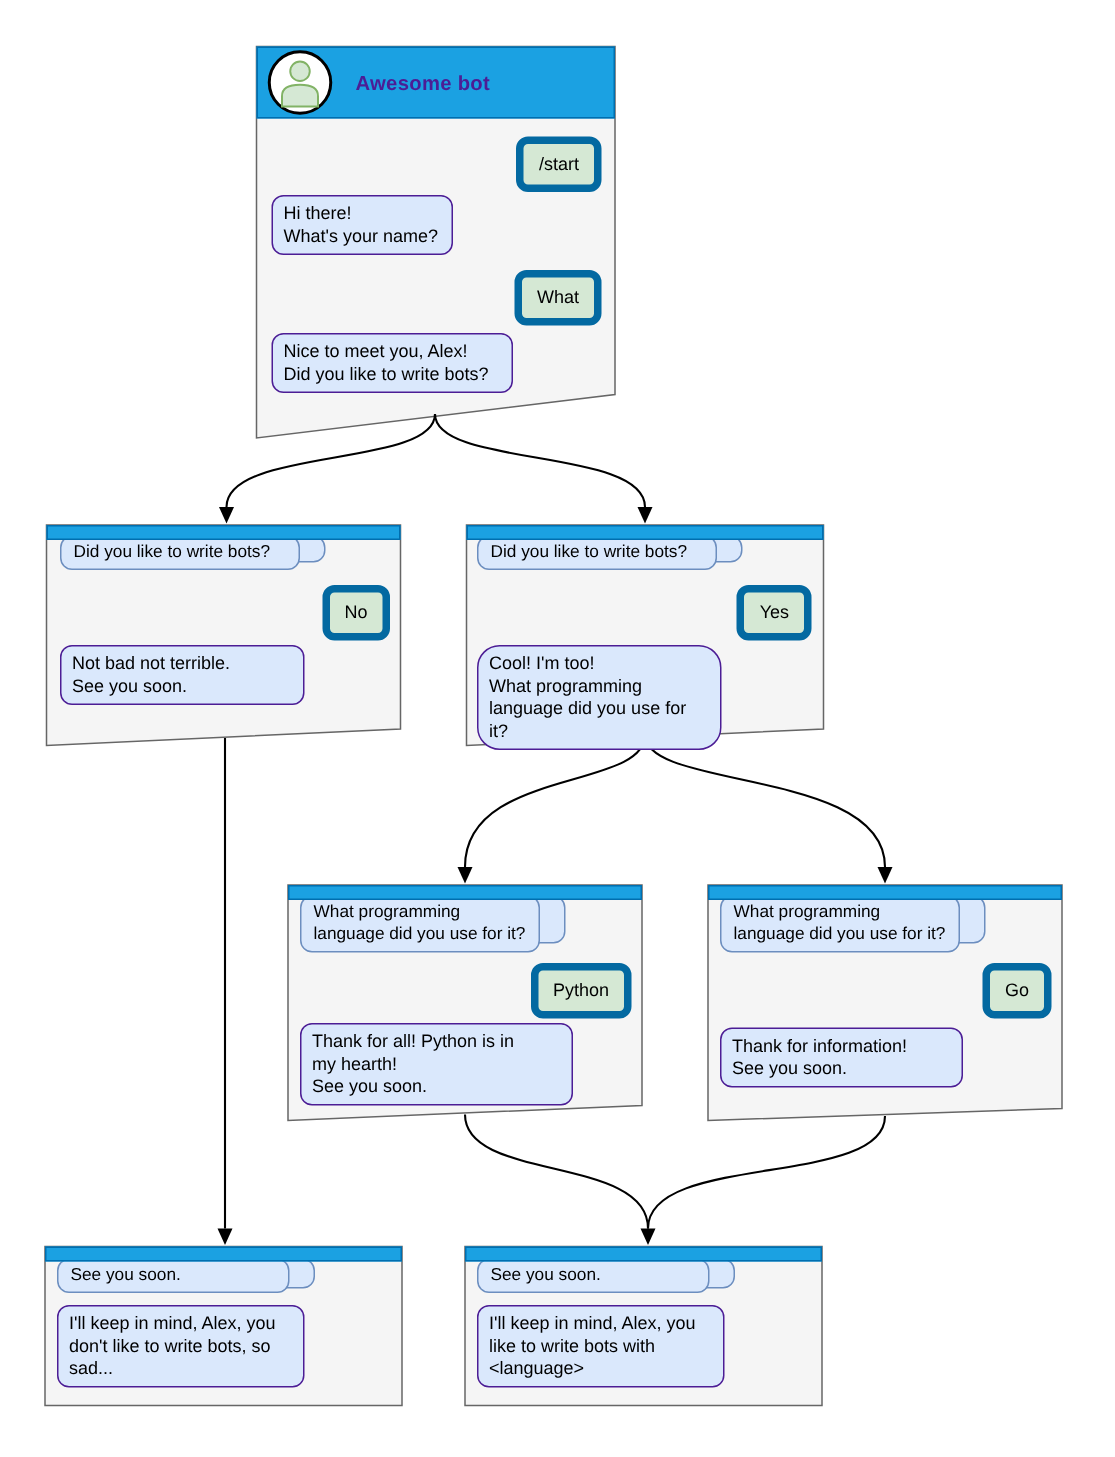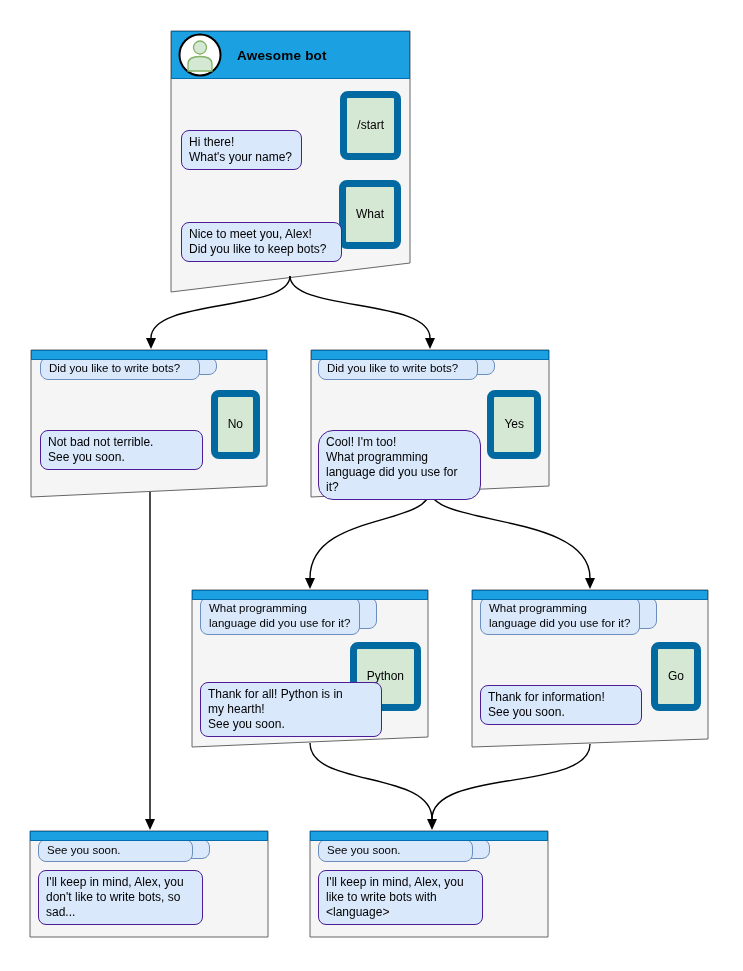--- a/index.html
+++ b/index.html
@@ -8,30 +8,30 @@
     font-family:"Liberation Sans", sans-serif;color:#000;
   }
   #shapes{position:absolute;left:0;top:0;z-index:0;}
   .win{position:absolute;}
   .titlebar{
     position:absolute;left:0;top:0;box-sizing:border-box;z-index:3;
     background:#1ba1e2;border:1px solid #006eaf;
   }
   .titlebar.main{height:48px;display:flex;align-items:center;gap:14px;padding-left:5px;}
   .titlebar.thin{height:10px;}
-  .win-title{color:#000000;font-size:13.5px;font-weight:bold;letter-spacing:.2px;}
+  .win-title{color:#4c1d95;font-size:13.5px;font-weight:bold;letter-spacing:.2px;}
   .bubble{
     position:absolute;box-sizing:border-box;border-radius:8px;
     font-size:12px;line-height:15px;white-space:pre-line;
   }
   .bot{
     background:#dae8fc;border:1px solid #4c1d95;padding:4px 7px;z-index:2;
   }
   .user{
-    background:#d5e8d4;border:7px solid #0369a1;padding:20px 10px;z-index:2;
+    background:#d5e8d4;border:5px solid #0369a1;padding:6px 10px;z-index:2;
     width:fit-content;
   }
   .ctx{
     background:#dae8fc;border:1px solid #6c8ebf;padding:3px 8px;z-index:2;
     font-size:11.5px;
   }
   .ctx-back{
     position:absolute;box-sizing:border-box;border-radius:8px;z-index:1;
     background:#dae8fc;border:1px solid #6c8ebf;
   }
@@ -78,21 +78,21 @@
         <circle cx="23" cy="15.5" r="6.5" fill="#d5e8d4" stroke="#82b366" stroke-width="1.3"></circle>
         <path d="M11,39 L11,32 Q11,24.5 23,24.5 Q35,24.5 35,32 L35,39 Z" fill="#d5e8d4" stroke="#82b366" stroke-width="1.3"></path>
       </svg>
       <span class="win-title">Awesome bot</span>
     </div>
     <div class="bubble user" style="right:9px;top:60px;">/start</div>
     <div class="bubble bot" style="left:10px;top:99px;width:121px;">Hi there!
 What's your name?</div>
     <div class="bubble user" style="right:9px;top:149px;">What</div>
     <div class="bubble bot" style="left:10px;top:191px;width:161px;">Nice to meet you, Alex!
-Did you like to keep bots?</div>
+Did you like to write bots?</div>
   </div>
 
   <div class="win" style="left:31px;top:350px;width:236px;height:147px;">
     <div class="titlebar thin" style="width:236px;"></div>
     <div class="ctx-back" style="left:96px;top:7px;width:90px;height:18px;"></div>
     <div class="bubble ctx" style="left:9px;top:7px;width:160px;">Did you like to write bots?</div>
     <div class="bubble user" style="right:7px;top:40px;">No</div>
     <div class="bubble bot" style="left:9px;top:80px;width:163px;">Not bad not terrible.
 See you soon.</div>
   </div>

